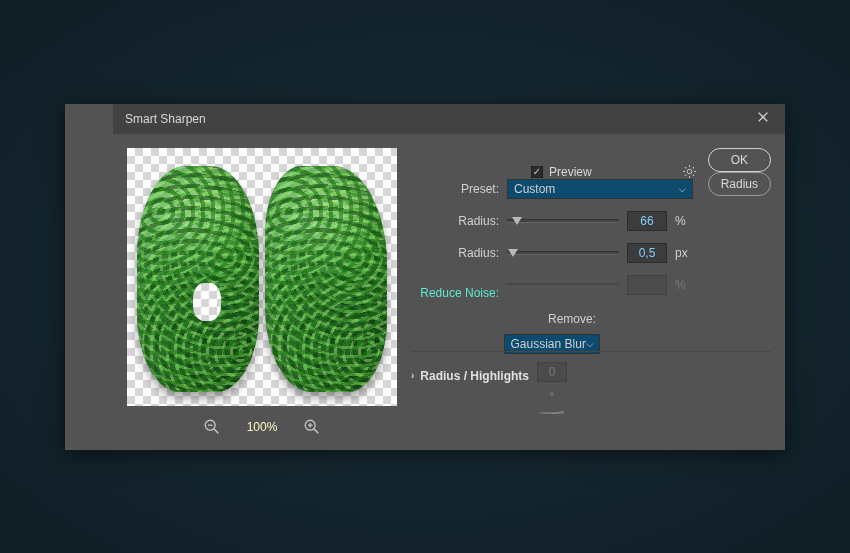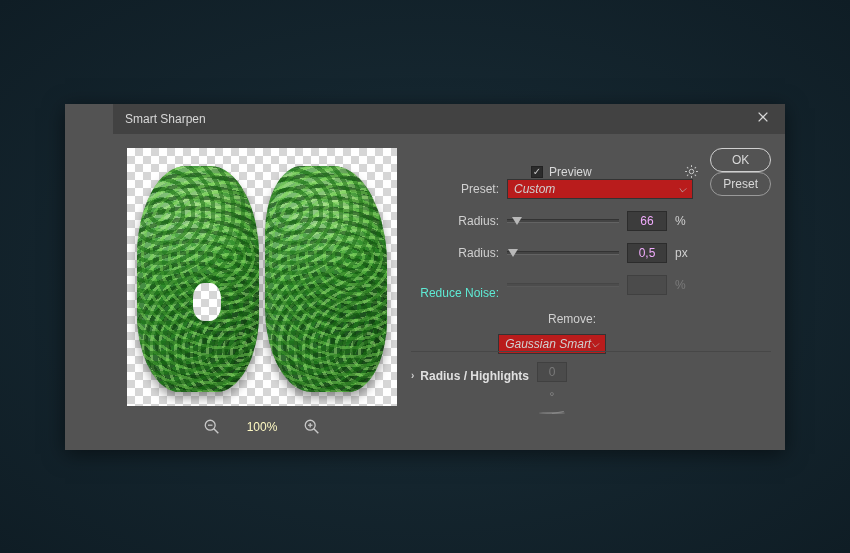--- a/index.html
+++ b/index.html
@@ -41,26 +41,26 @@
     .checkbox { width:12px; height:12px; background:#2b2b2b; border:1px solid #222; display:flex; align-items:center; justify-content:center; color:#c8c8c8; font-size:10px; line-height:1; }
     .right-buttons { display:flex; align-items:center; gap:10px; }
     .gear { width:16px; height:16px; color:#c8c8c8; cursor:pointer; }
     .btn-col { display:flex; flex-direction:column; }
     .btn { min-width: 58px; text-align:center; padding: 4px 12px; border:1px solid #9a9a9a; border-radius: 12px; color:#d8d8d8; cursor:pointer; font-size:12px; }
     .btn-primary { border-width:1.5px; border-color:#d0d0d0; font-weight:500; }
     .form-rows { display:flex; flex-direction:column; gap: 10px; }
     .row { display:flex; align-items:center; gap:8px; height: 22px; }
     .label { width: 88px; text-align:right; color:#d0d0d0; }
     .label-muted { color: #5eead4; margin-top: 16px; }
-    .select { flex:1; background:#b91c1c; border:1px solid #333; padding: 2px 6px; color:#d0d0d0; font-size:12px; display:flex; align-items:center; justify-content:space-between; cursor:pointer; max-width: 200px; font-style: italic; }
+    .select { flex:1; background:#0c4a6e; border:1px solid #333; padding: 2px 6px; color:#d0d0d0; font-size:12px; display:flex; align-items:center; justify-content:space-between; cursor:pointer; max-width: 200px; }
     .select-sm { max-width: 110px; }
     .chev { font-size: 10px; color:#bdbdbd; }
     .slider-track { flex:1; height: 4px; background:#444; border-top:1px solid #333; border-bottom:1px solid #636363; position:relative; max-width:162px; }
     .slider-thumb { position:absolute; top:-3px; width:0; height:0; border-left:5px solid transparent; border-right:5px solid transparent; border-top:8px solid #b8b8b8; transform: translateX(-5px); cursor:pointer;}
-    .value-input { width:40px; background:#3c3c3c; border:1px solid #2c2c2c; color:#f0abfc; text-align:center; font-size:12px; padding:2px 0; }
+    .value-input { width:40px; background:#3c3c3c; border:1px solid #2c2c2c; color:#7dd3fc; text-align:center; font-size:12px; padding:2px 0; }
     .value-input-muted { background:#4b4b4b; color:#7a7a7a; border-color:#404040; }
     .unit { width:18px; color:#d0d0d0; }
     .unit-muted { color:#7a7a7a; }
     .angle-dial { width:26px; height:26px; border:1px solid #777; border-radius:50%; position:relative; }
     .angle-dial::after { content:""; position:absolute; left:50%; top:50%; width:12px; height:1px; background:#888; transform-origin: left center; transform: rotate(-10deg); }
     .deg { color:#8a8a8a; }
     .hr { height:1px; background:#636363; border-bottom:1px solid #474747; margin: 7px 0; }
     .section-head { display:flex; align-items:center; gap:6px; color:#e0e0e0; font-weight:bold; cursor:pointer; font-size:12px; }
     .tri { font-size:10px; color:#cfcfcf; }
   </style>
@@ -124,21 +124,21 @@
                   <line x1="16" y1="10" x2="18.5" y2="10"></line>
                   <line x1="4" y1="4" x2="5.7" y2="5.7"></line>
                   <line x1="14.3" y1="14.3" x2="16" y2="16"></line>
                   <line x1="4" y1="16" x2="5.7" y2="14.3"></line>
                   <line x1="14.3" y1="5.7" x2="16" y2="4"></line>
                 </g>
               </svg>
           </span>
           <div class="btn-col">
             <div class="btn btn-primary">OK</div>
-            <div class="btn">Preset</div>
+            <div class="btn">Radius</div>
           </div>
         </div>
       </div>
 
       <div class="form-rows" style="margin-top:-28px; padding-right: 78px;">
         <div class="row">
           <span class="label">Preset:</span>
           <div class="select">
             <span>Custom</span>
             <span class="chev">⌵</span>
@@ -166,21 +166,21 @@
         <div class="row">
           <span class="label label-muted">Reduce Noise:</span>
           <div class="slider-track" style="opacity:.4"></div>
           <input class="value-input value-input-muted" disabled="" style="">
           <span class="unit unit-muted">%</span>
         </div>
 
         <div class="row" style="margin-top:6px;flex-direction:column;">
           <span class="label">Remove:</span>
           <div class="select select-sm">
-            <span>Gaussian Smart</span>
+            <span>Gaussian Blur</span>
             <span class="chev">⌵</span>
           </div>
           <input class="value-input value-input-muted" disabled="" style="width: 30px;" value="0">
           <span class="deg">°</span>
           <div class="angle-dial"></div>
         </div>
       </div>
 
       <div class="hr"></div>
 

